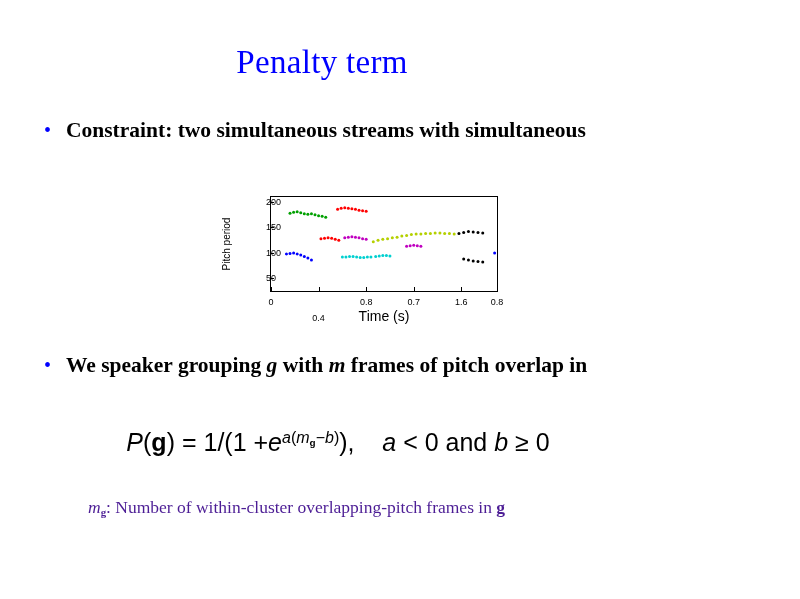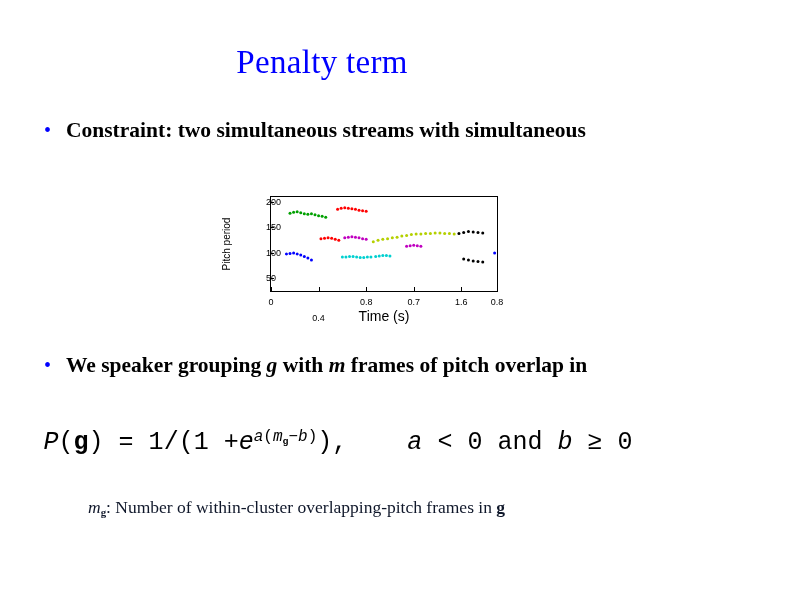--- a/index.html
+++ b/index.html
@@ -118,39 +118,39 @@
     white-space: nowrap;
   }
 
   
   .formula {
     position: absolute;
     left: 0;
     top: 428px;
     width: 676px;
     text-align: center;
-    font-family: Liberation Mono, monospace;
+    font-family: Liberation Sans, sans-serif;
     font-size: 25px;
     color: #000;
     white-space: nowrap;
   }
   .formula .fn { font-style: italic; }
   .sub { font-size: 0.62em; vertical-align: -0.28em; }
   .sup { font-size: 0.64em; vertical-align: 0.5em; }
   .slash { font-style: normal; }
 
   
   .legend {
     position: absolute;
     left: 88px;
     top: 495px;
     width: 660px;
     font-family: "Liberation Serif", serif;
     font-size: 17.5px;
-    color: #0f172a;
+    color: #4c1d95;
     line-height: 25px;
   }
   .legend .row { display: block; white-space: nowrap; }
   .legend .row.second { padding-left: 14px; }
   .bolditem { font-weight: bold; }
 </style>
 </head>
 <body>
 
 <div class="slide">

